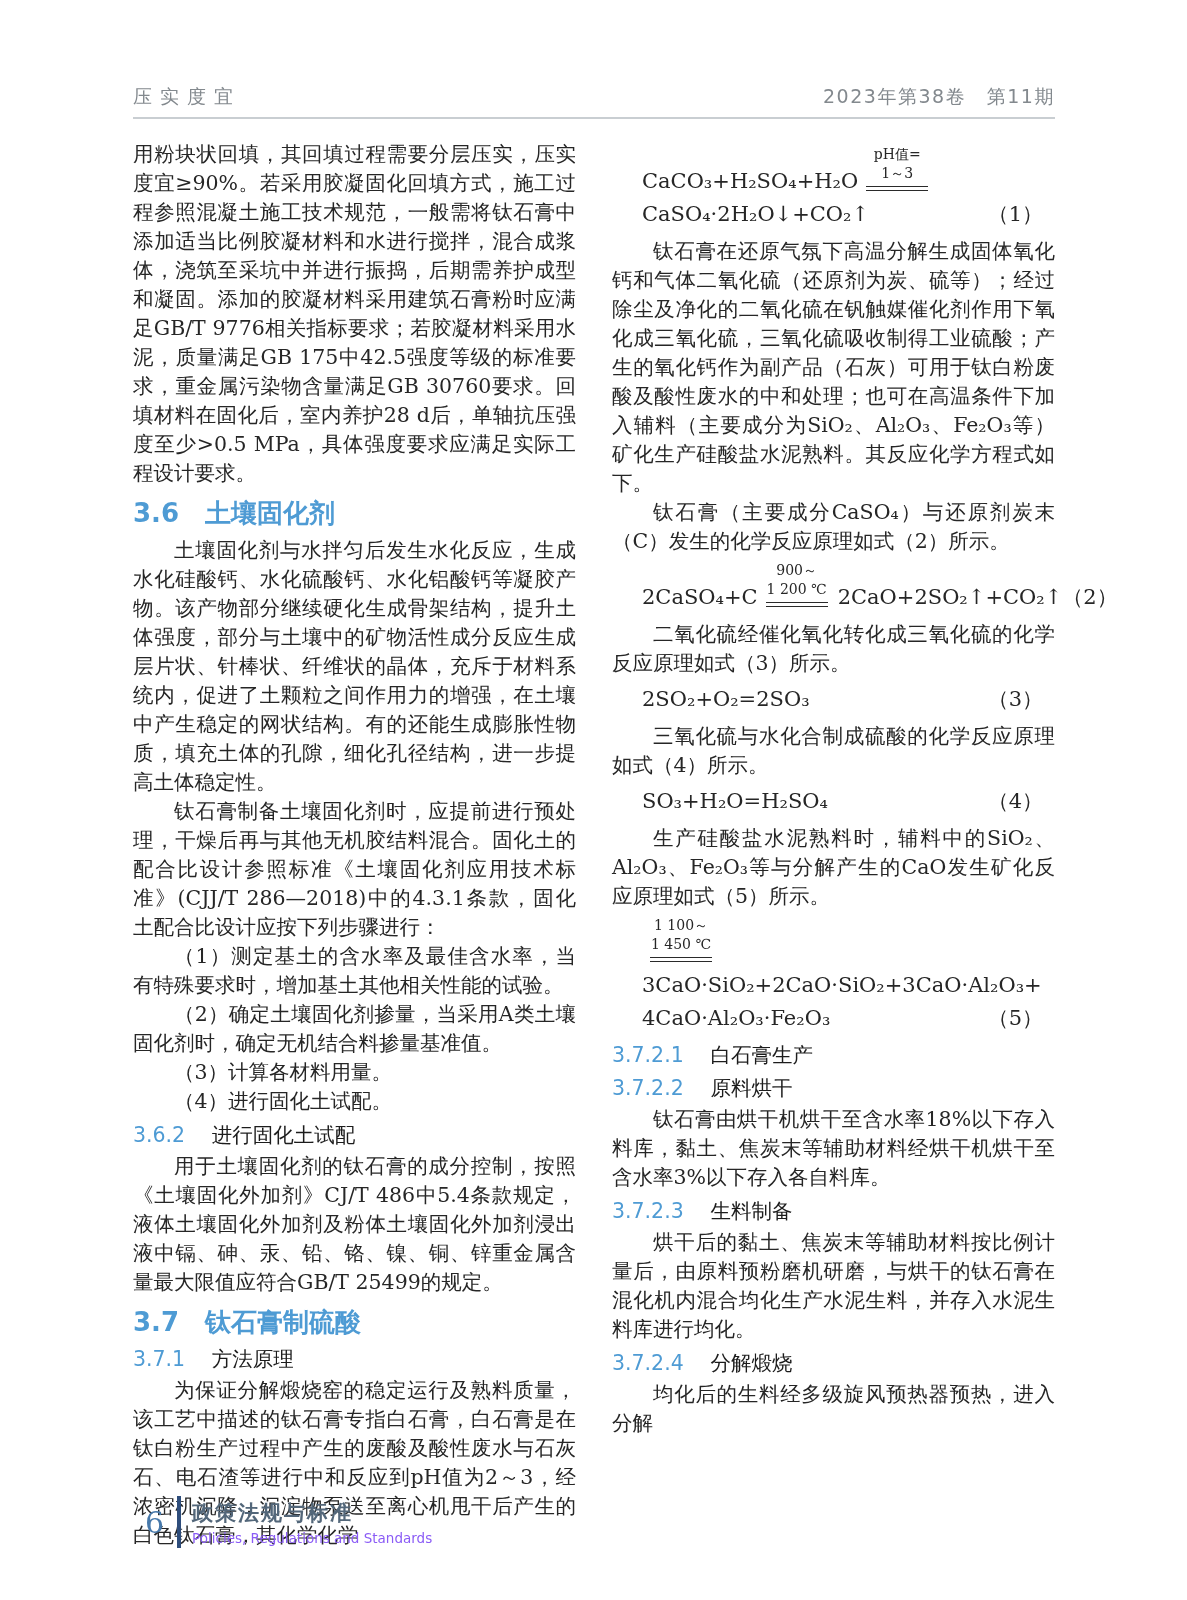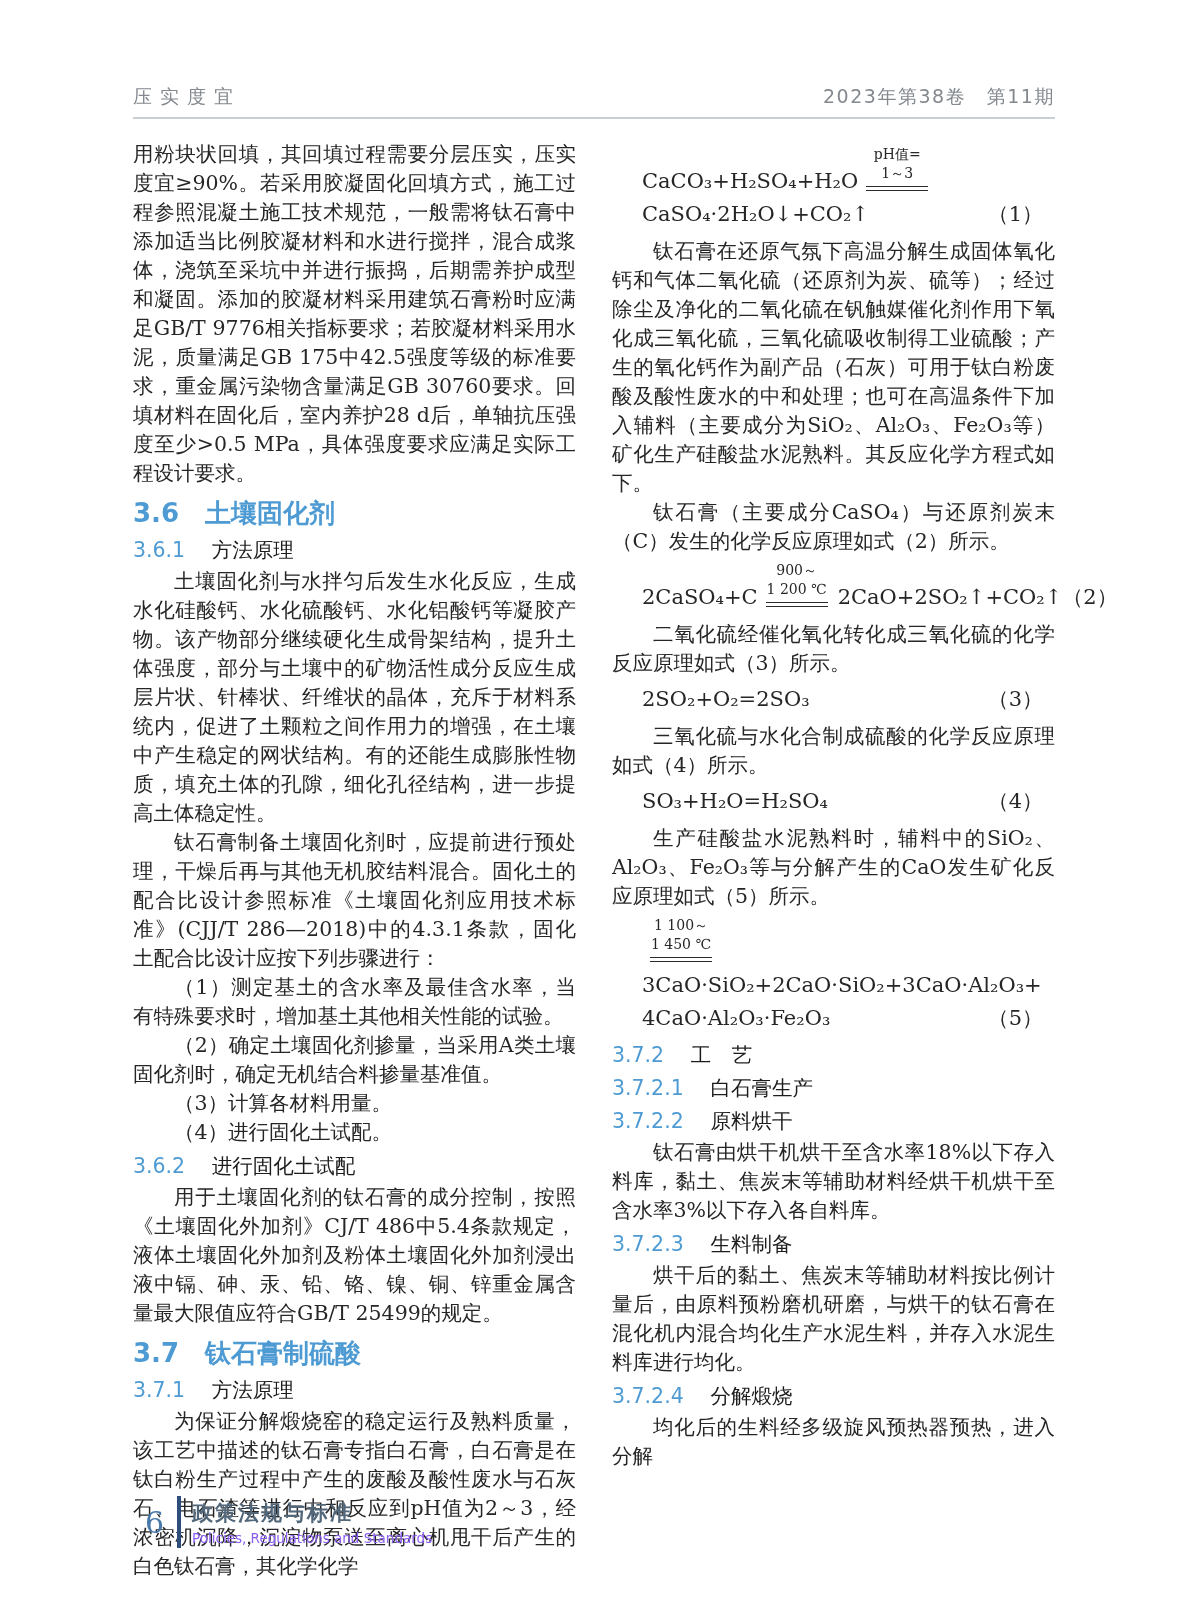--- a/index.html
+++ b/index.html
@@ -80,23 +80,20 @@
     <div class="header-rule"></div>
 
     <div class="columns">
 
       <div class="col">
         <p class="body-text no-indent">用粉块状回填，其回填过程需要分层压实，压实度宜≥90%。若采用胶凝固化回填方式，施工过程参照混凝土施工技术规范，一般需将钛石膏中添加适当比例胶凝材料和水进行搅拌，混合成浆体，浇筑至采坑中并进行振捣，后期需养护成型和凝固。添加的胶凝材料采用建筑石膏粉时应满足GB/T 9776相关指标要求；若胶凝材料采用水泥，质量满足GB 175中42.5强度等级的标准要求，重金属污染物含量满足GB 30760要求。回填材料在固化后，室内养护28 d后，单轴抗压强度至少&gt;0.5 MPa，具体强度要求应满足实际工程设计要求。</p>
 
         <h2 class="sec-h2">
           <span class="sec-num">3.6</span><span>土壤固化剂</span>
         </h2>
-        <h3 class="sec-h3">
-          <span class="sec-num">3.6.1</span><span>方法原理</span>
-        </h3>
         <p class="body-text">土壤固化剂与水拌匀后发生水化反应，生成水化硅酸钙、水化硫酸钙、水化铝酸钙等凝胶产物。该产物部分继续硬化生成骨架结构，提升土体强度，部分与土壤中的矿物活性成分反应生成层片状、针棒状、纤维状的晶体，充斥于材料系统内，促进了土颗粒之间作用力的增强，在土壤中产生稳定的网状结构。有的还能生成膨胀性物质，填充土体的孔隙，细化孔径结构，进一步提高土体稳定性。</p>
         <p class="body-text">钛石膏制备土壤固化剂时，应提前进行预处理，干燥后再与其他无机胶结料混合。固化土的配合比设计参照标准《土壤固化剂应用技术标准》(CJJ/T 286—2018)中的4.3.1条款，固化土配合比设计应按下列步骤进行：</p>
         <p class="body-text">（1）测定基土的含水率及最佳含水率，当有特殊要求时，增加基土其他相关性能的试验。</p>
         <p class="body-text">（2）确定土壤固化剂掺量，当采用A类土壤固化剂时，确定无机结合料掺量基准值。</p>
         <p class="body-text">（3）计算各材料用量。</p>
         <p class="body-text">（4）进行固化土试配。</p>
 
         <h3 class="sec-h3">
           <span class="sec-num">3.6.2</span><span>进行固化土试配</span>
         </h3>
@@ -174,23 +171,20 @@
           </div>
           <div class="eq-line">
             <span class="formula">3CaO·SiO₂+2CaO·SiO₂+3CaO·Al₂O₃+</span>
           </div>
           <div class="eq-line">
             <span class="formula">4CaO·Al₂O₃·Fe₂O₃</span>
             <span class="eq-num">（5）</span>
           </div>
         </div>
 
-        <h3 class="sec-h3">
-          <span class="sec-num">3.7.2</span><span>工　艺</span>
-        </h3>
         <h3 class="sec-h3">
           <span class="sec-num">3.7.2.1</span><span>白石膏生产</span>
         </h3>
 
         <h3 class="sec-h3">
           <span class="sec-num">3.7.2.2</span><span>原料烘干</span>
         </h3>
         <p class="body-text">钛石膏由烘干机烘干至含水率18%以下存入料库，黏土、焦炭末等辅助材料经烘干机烘干至含水率3%以下存入各自料库。</p>
 
         <h3 class="sec-h3">

